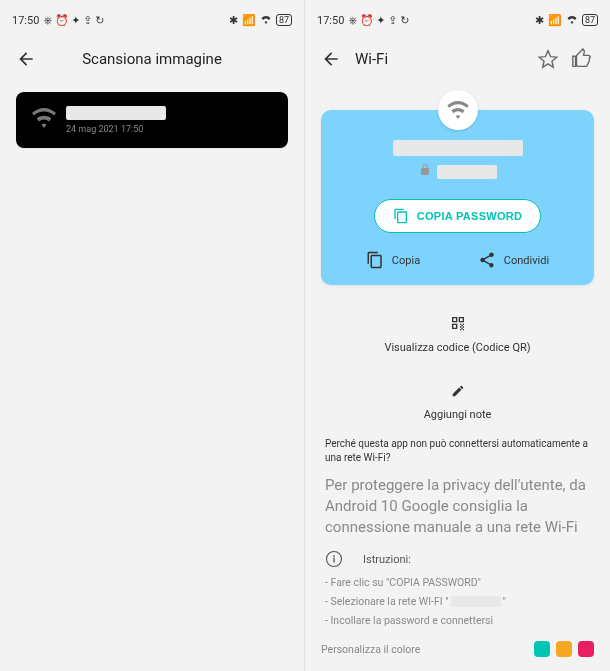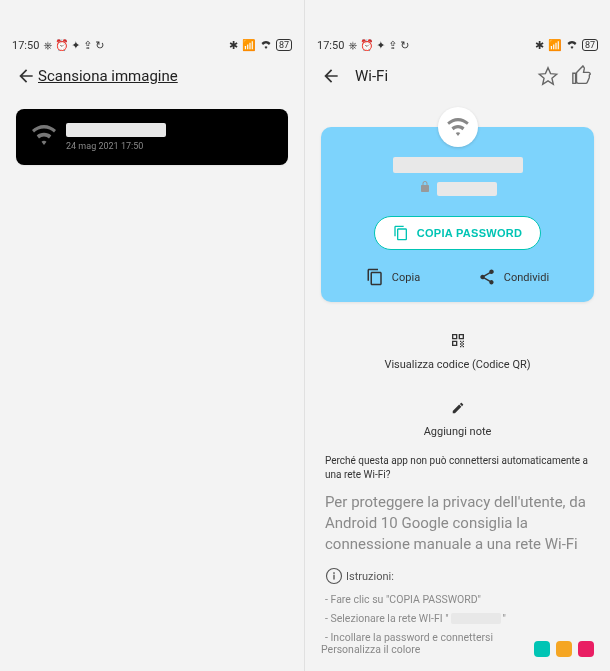--- a/index.html
+++ b/index.html
@@ -1,28 +1,28 @@
 <!DOCTYPE html>
 <html><head>
 <meta charset="utf-8">
 <style>
   * { box-sizing: border-box; margin: 0; padding: 0; }
   body { font-family: -apple-system, Roboto, Arial, sans-serif; background: #fff; width: 610px; height: 671px; overflow: hidden; }
   .wrap { display: flex; width: 610px; height: 671px; }
   .phone { width: 305px; height: 671px; background: #f3f3f3; position: relative; display: flex; flex-direction: column; }
   .phone:first-child { border-right: 1px solid #e0e0e0; }
 
-  .statusbar { display: flex; justify-content: space-between; align-items: center; padding: 4px 12px; font-size: 11px; color: #333; height: 24px; margin-top: 33px; }
+  .statusbar { display: flex; justify-content: space-between; align-items: center; padding: 20px 12px; font-size: 11px; color: #333; height: 24px; }
   .status-left, .status-right { display: flex; gap: 4px; align-items: center; }
   .status-right svg, .status-left svg, .status-left span { flex-shrink: 0; }
 
   .appbar { display: flex; align-items: center; padding: 8px 14px 18px 14px; height: 48px; }
   .appbar .back { width: 24px; height: 24px; display: flex; align-items: center; justify-content: center; }
   .appbar .title { font-size: 15px; color: #222; margin-left: 12px; }
-  .appbar .title.center { flex: 1; margin-left: 0; text-decoration: underline; }
+  .appbar .title.center { flex: 1; text-align: center; margin-left: 0; }
   .appbar .spacer { flex: 1; }
   .appbar .action { width: 28px; height: 28px; display: flex; align-items: center; justify-content: center; margin-left: 6px; }
 
   .card { background: #000000; margin: 4px 16px; border-radius: 8px; box-shadow: 0 1px 2px rgba(0,0,0,0.06); padding: 14px 16px; }
   .card.flex { display: flex; align-items: center; gap: 10px; }
   .wifi-text { flex: 1; }
   .blurred { background: #e8e8e8; height: 14px; border-radius: 2px; }
   .ts { font-size: 9px; color: #888; margin-top: 4px; }
 
   .detail-card { background: #7dd3fc; margin: 22px 16px 6px 16px; border-radius: 10px; box-shadow: 0 1px 3px rgba(0,0,0,0.08); padding: 0 16px 16px 16px; position: relative; text-align: center; }
@@ -33,21 +33,21 @@
   .copy-btn { border: 1.5px solid #00c4b4; border-radius: 20px; padding: 8px 18px; display: inline-flex; align-items: center; gap: 8px; color: #00c4b4; font-size: 11px; font-weight: 600; letter-spacing: 0.3px; margin-top: 18px; background: #fff; }
 
   .action-row { display: flex; justify-content: space-around; margin-top: 18px; padding-top: 0; }
   .action-item { display: flex; align-items: center; gap: 8px; font-size: 11px; color: #333; }
 
   .sec-row { display: flex; align-items: center; justify-content: center; gap: 10px; font-size: 11px; color: #333; margin: 18px 16px 0 16px; padding: 6px 0; flex-direction: column; }
 
   .info-block { padding: 10px 20px; }
   .q { font-size: 10px; color: #333; margin-bottom: 10px; line-height: 1.4; }
   .a { font-size: 15px; color: #8a8a8a; line-height: 1.4; }
-  .instr-head { display: flex; align-items: center; gap: 3px; font-size: 11px; color: #555; margin: 12px 0 8px; }
+  .instr-head { display: flex; align-items: center; gap: 20px; font-size: 11px; color: #555; margin: 12px 0 8px; }
   .instr-line { font-size: 10.5px; color: #8a8a8a; margin: 6px 0; display: flex; align-items: center; gap: 2px; flex-wrap: wrap; }
 
   .footer { position: absolute; bottom: 8px; left: 0; right: 0; display: flex; align-items: center; padding: 6px 16px; }
   .footer .label { font-size: 10.5px; color: #888; flex: 1; }
   .dots { display: flex; gap: 6px; }
   .dot { width: 16px; height: 16px; border-radius: 4px; }
 </style>
 </head>
 <body>
 

